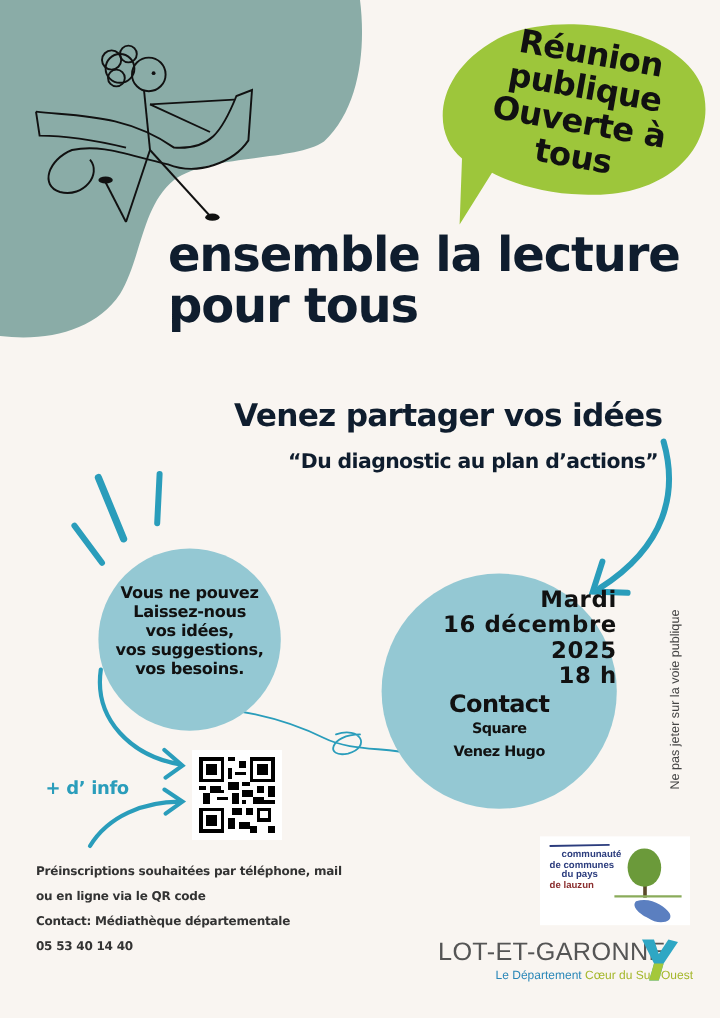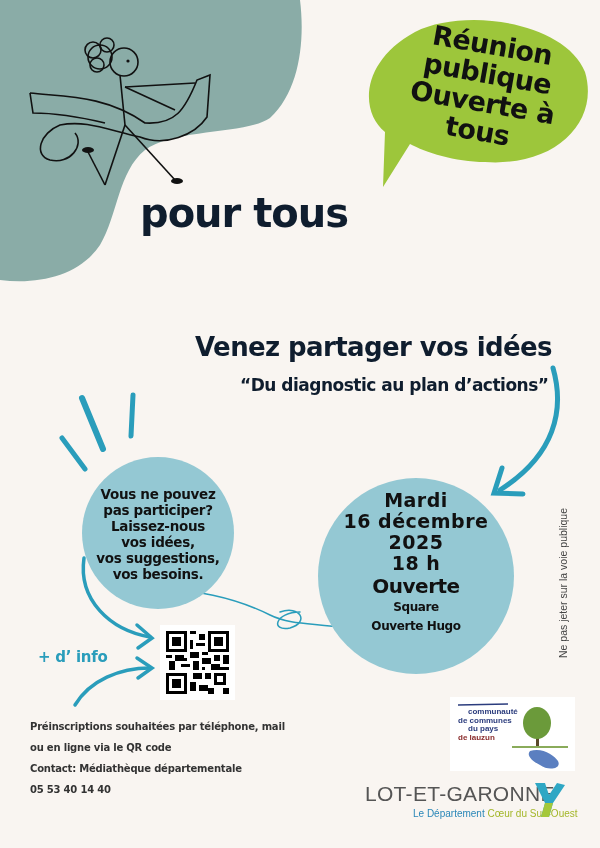--- a/index.html
+++ b/index.html
@@ -9,21 +9,21 @@
   .speech{left:355px;top:12px;}
   .speech-text{left:390px;top:30px;width:190px;transform:rotate(10deg);transform-origin:center;text-align:center;font-weight:bold;font-size:27px;line-height:29px;color:#111;letter-spacing:-0.5px;}
   .title{left:140px;top:192px;font-weight:bold;font-size:40px;line-height:42px;color:#0f1d2e;letter-spacing:-1px;}
   .subtitle{left:195px;top:332px;font-weight:bold;font-size:26px;color:#0f1d2e;letter-spacing:-0.6px;}
   .quote{left:240px;top:375px;font-weight:bold;font-size:17px;color:#0f1d2e;letter-spacing:-0.5px;}
   .circle-left{left:82px;top:457px;width:152px;height:152px;border-radius:50%;background:#94c8d3;}
   .circle-left-text{left:78px;top:486px;width:160px;text-align:center;font-weight:bold;font-size:13.5px;line-height:16px;color:#111;letter-spacing:-0.3px;}
   .circle-right{left:318px;top:478px;width:196px;height:196px;border-radius:50%;background:#94c8d3;}
   .circle-right-text{left:318px;top:490px;width:196px;text-align:center;color:#111;font-weight:bold;}
   .cr-line{display:block;}
-  .cr-big{font-size:19px;line-height:21px;letter-spacing:0.5px;}
+  .cr-big{font-size:19px;line-height:21px;letter-spacing:0.5px;text-align:right;}
   .cr-town{font-size:20px;line-height:24px;letter-spacing:-0.5px;}
   .cr-small{font-size:12px;line-height:19px;letter-spacing:-0.4px;}
   .vertical{left:556px;top:478px;width:14px;height:210px;}
   .vertical span{position:absolute;left:50%;top:50%;transform:translate(-50%,-50%) rotate(-90deg);white-space:nowrap;font-family:"Liberation Sans",sans-serif;font-size:10.5px;color:#444;}
   .info{left:38px;top:648px;font-weight:bold;font-size:15px;color:#2a9dbb;letter-spacing:-0.3px;text-align:center;}
   .qr{left:160px;top:625px;width:75px;height:75px;background:#fff;}
   .contact{left:30px;top:716px;width:320px;font-weight:bold;font-size:10px;line-height:21px;color:#333;letter-spacing:-0.2px;}
   .cc-logo{left:450px;top:697px;width:125px;height:74px;background:#fff;}
   .cc-text{left:458px;top:708px;font-family:"Liberation Sans",sans-serif;font-size:8px;line-height:8.5px;color:#2b3c7d;font-weight:bold;}
   .lg-title{left:365px;top:782px;font-family:"Liberation Sans",sans-serif;font-size:21px;color:#555;letter-spacing:0.3px;}
@@ -62,20 +62,21 @@
 <svg class="abs speech" width="240" height="180" viewBox="0 0 240 180">
   <path d="M60 20 C110 -5 210 10 230 60 C245 110 200 155 130 150 C100 150 70 140 55 132 L28 175 L30 120 C5 100 5 50 60 20 Z" fill="#9dc63b"></path>
 </svg>
 <div class="abs speech-text">
   <div>Réunion</div>
   <div>publique</div>
   <div>Ouverte à tous</div>
 </div>
 
 <div class="abs title">
+  <div>ensemble la lecture</div>
   <div>pour tous</div>
 </div>
 <div class="abs subtitle">Venez partager vos idées</div>
 <div class="abs quote">“Du diagnostic au plan d’actions”</div>
 
 <svg class="abs" style="left:0;top:0" width="600" height="848" viewBox="0 0 600 848">
   <g fill="none" stroke="#2a9dbb" stroke-linecap="round">
 
     <line x1="82" y1="398" x2="103" y2="449" stroke-width="6"></line>
     <line x1="133" y1="395" x2="131" y2="436" stroke-width="5"></line>
@@ -91,36 +92,35 @@
     <path d="M137 625 L152 638 L138 648" stroke-width="3.5"></path>
 
     <path d="M75 705 C90 680 120 668 150 668" stroke-width="3.5"></path>
     <path d="M137 658 L152 668 L138 678" stroke-width="3.5"></path>
   </g>
 </svg>
 
 <div class="abs circle-left"></div>
 <div class="abs circle-left-text">
   <div>Vous ne pouvez</div>
-  <div>pas participer?</div>
   <div>Laissez-nous</div>
   <div>vos idées,</div>
   <div>vos suggestions,</div>
   <div>vos besoins.</div>
 </div>
 
 <div class="abs circle-right"></div>
 <div class="abs circle-right-text">
   <span class="cr-line cr-big">Mardi</span>
   <span class="cr-line cr-big">16 décembre</span>
   <span class="cr-line cr-big">2025</span>
   <span class="cr-line cr-big">18 h</span>
-  <span class="cr-line cr-town">Ouverte</span>
+  <span class="cr-line cr-town">Contact</span>
   <span class="cr-line cr-small">Square</span>
-  <span class="cr-line cr-small">Ouverte Hugo</span>
+  <span class="cr-line cr-small">Venez Hugo</span>
 </div>
 
 <div class="abs vertical">
   <span>Ne pas jeter sur la voie publique</span>
 </div>
 
 <div class="abs info">+ d’ info</div>
 
 <div class="abs qr">
   <svg width="75" height="75" viewBox="0 0 25 25" shape-rendering="crispEdges">

